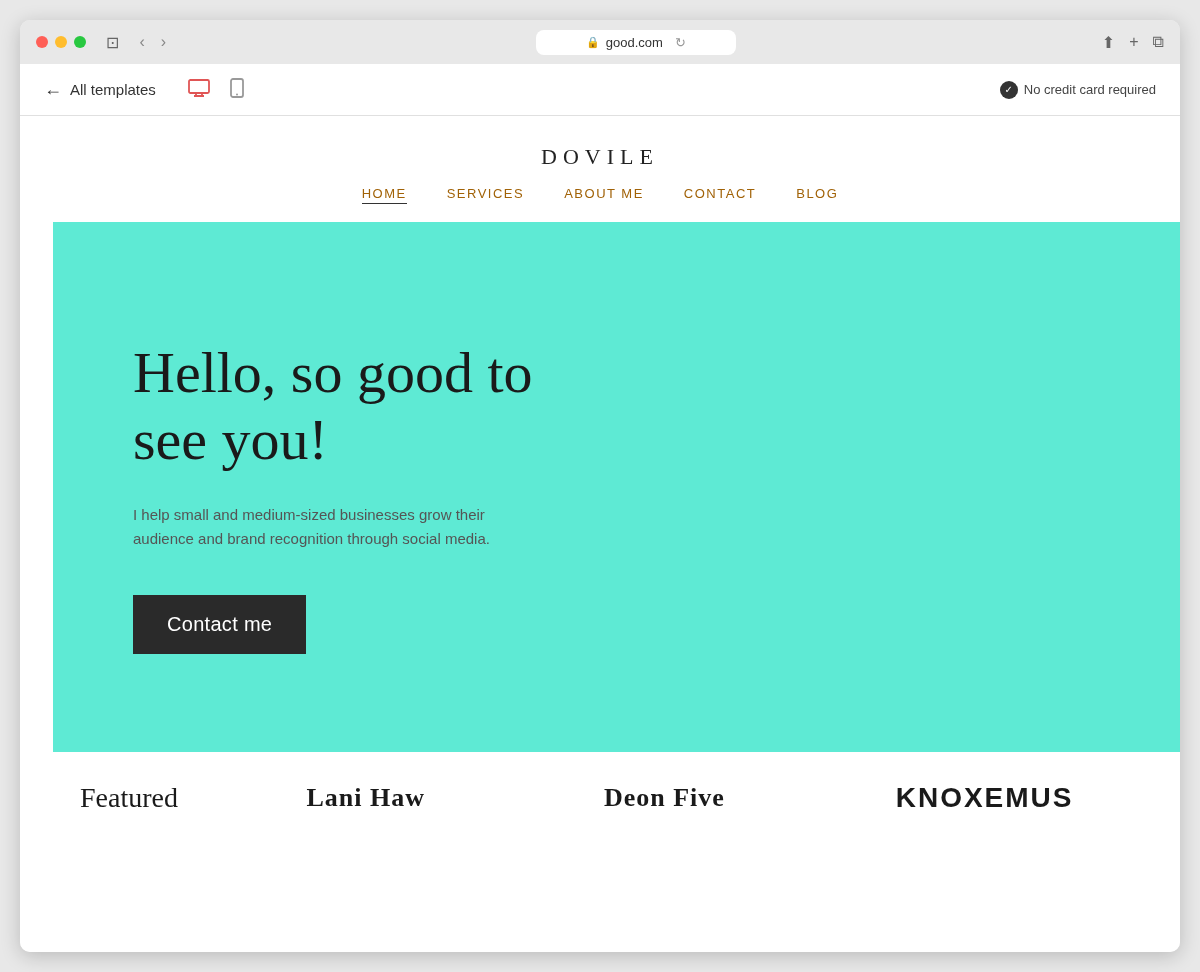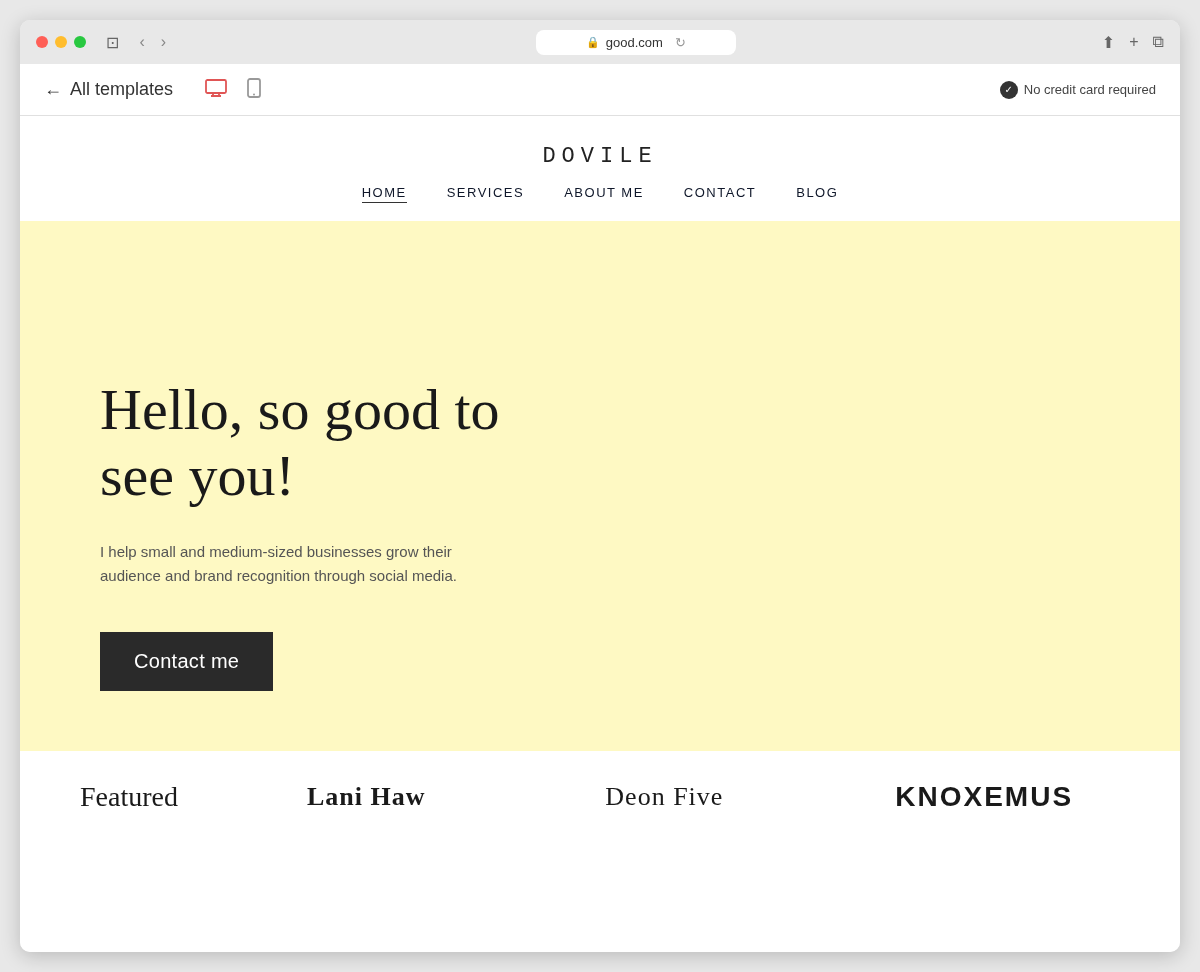--- a/index.html
+++ b/index.html
@@ -113,21 +113,21 @@
       gap: 8px;
     }
 
     .back-arrow {
       font-size: 18px;
       color: #333;
       cursor: pointer;
     }
 
     .all-templates-link {
-      font-size: 18px;
+      font-size: 15px;
       color: #333;
       text-decoration: none;
       cursor: pointer;
     }
 
     .device-toggle {
       display: flex;
       gap: 12px;
       margin-left: 20px;
     }
@@ -190,55 +190,56 @@
     }
 
     
     .site-header {
       background: white;
       text-align: center;
       padding: 28px 0 0 0;
     }
 
     .site-logo {
-      font-family: Liberation Mono, monospace;
+      font-family: Liberation Serif, serif;
       font-size: 22px;
       letter-spacing: 6px;
       color: #222;
       font-weight: normal;
     }
 
     .site-nav {
       display: flex;
       justify-content: center;
       gap: 40px;
       padding: 16px 0 18px 0;
     }
 
     .nav-item {
       font-size: 13px;
       letter-spacing: 1.5px;
-      color: #0f172a;
+      color: #a16207;
       text-transform: uppercase;
       text-decoration: none;
       cursor: pointer;
     }
 
     .nav-item.active {
       border-bottom: 1.5px solid #333;
       padding-bottom: 2px;
     }
 
     
     .hero-section {
-      background: #fef9c3;
-      display: flex;
-      align-items: flex-end;
+      background: #5eead4;
+      display: flex;
+      align-items: center;
       min-height: 530px;
       position: relative;
+      margin-left: 33px;
     }
 
     .hero-content {
       flex: 1;
       padding: 80px 60px 60px 80px;
       display: flex;
       flex-direction: column;
       justify-content: center;
       max-width: 560px;
     }
@@ -309,21 +310,21 @@
       color: #1a1a1a;
       letter-spacing: 1px;
     }
 
     .brand-name.bold {
       font-weight: 700;
       font-family: Georgia, serif;
     }
 
     .brand-name.light {
-      font-weight: 400;
+      font-weight: 700;
       font-family: Georgia, serif;
       margin-left: 8px;
     }
 
     .brand-name.caps {
       letter-spacing: 2px;
       font-size: 28px;
       font-weight: 700;
       text-align: right;
     }

